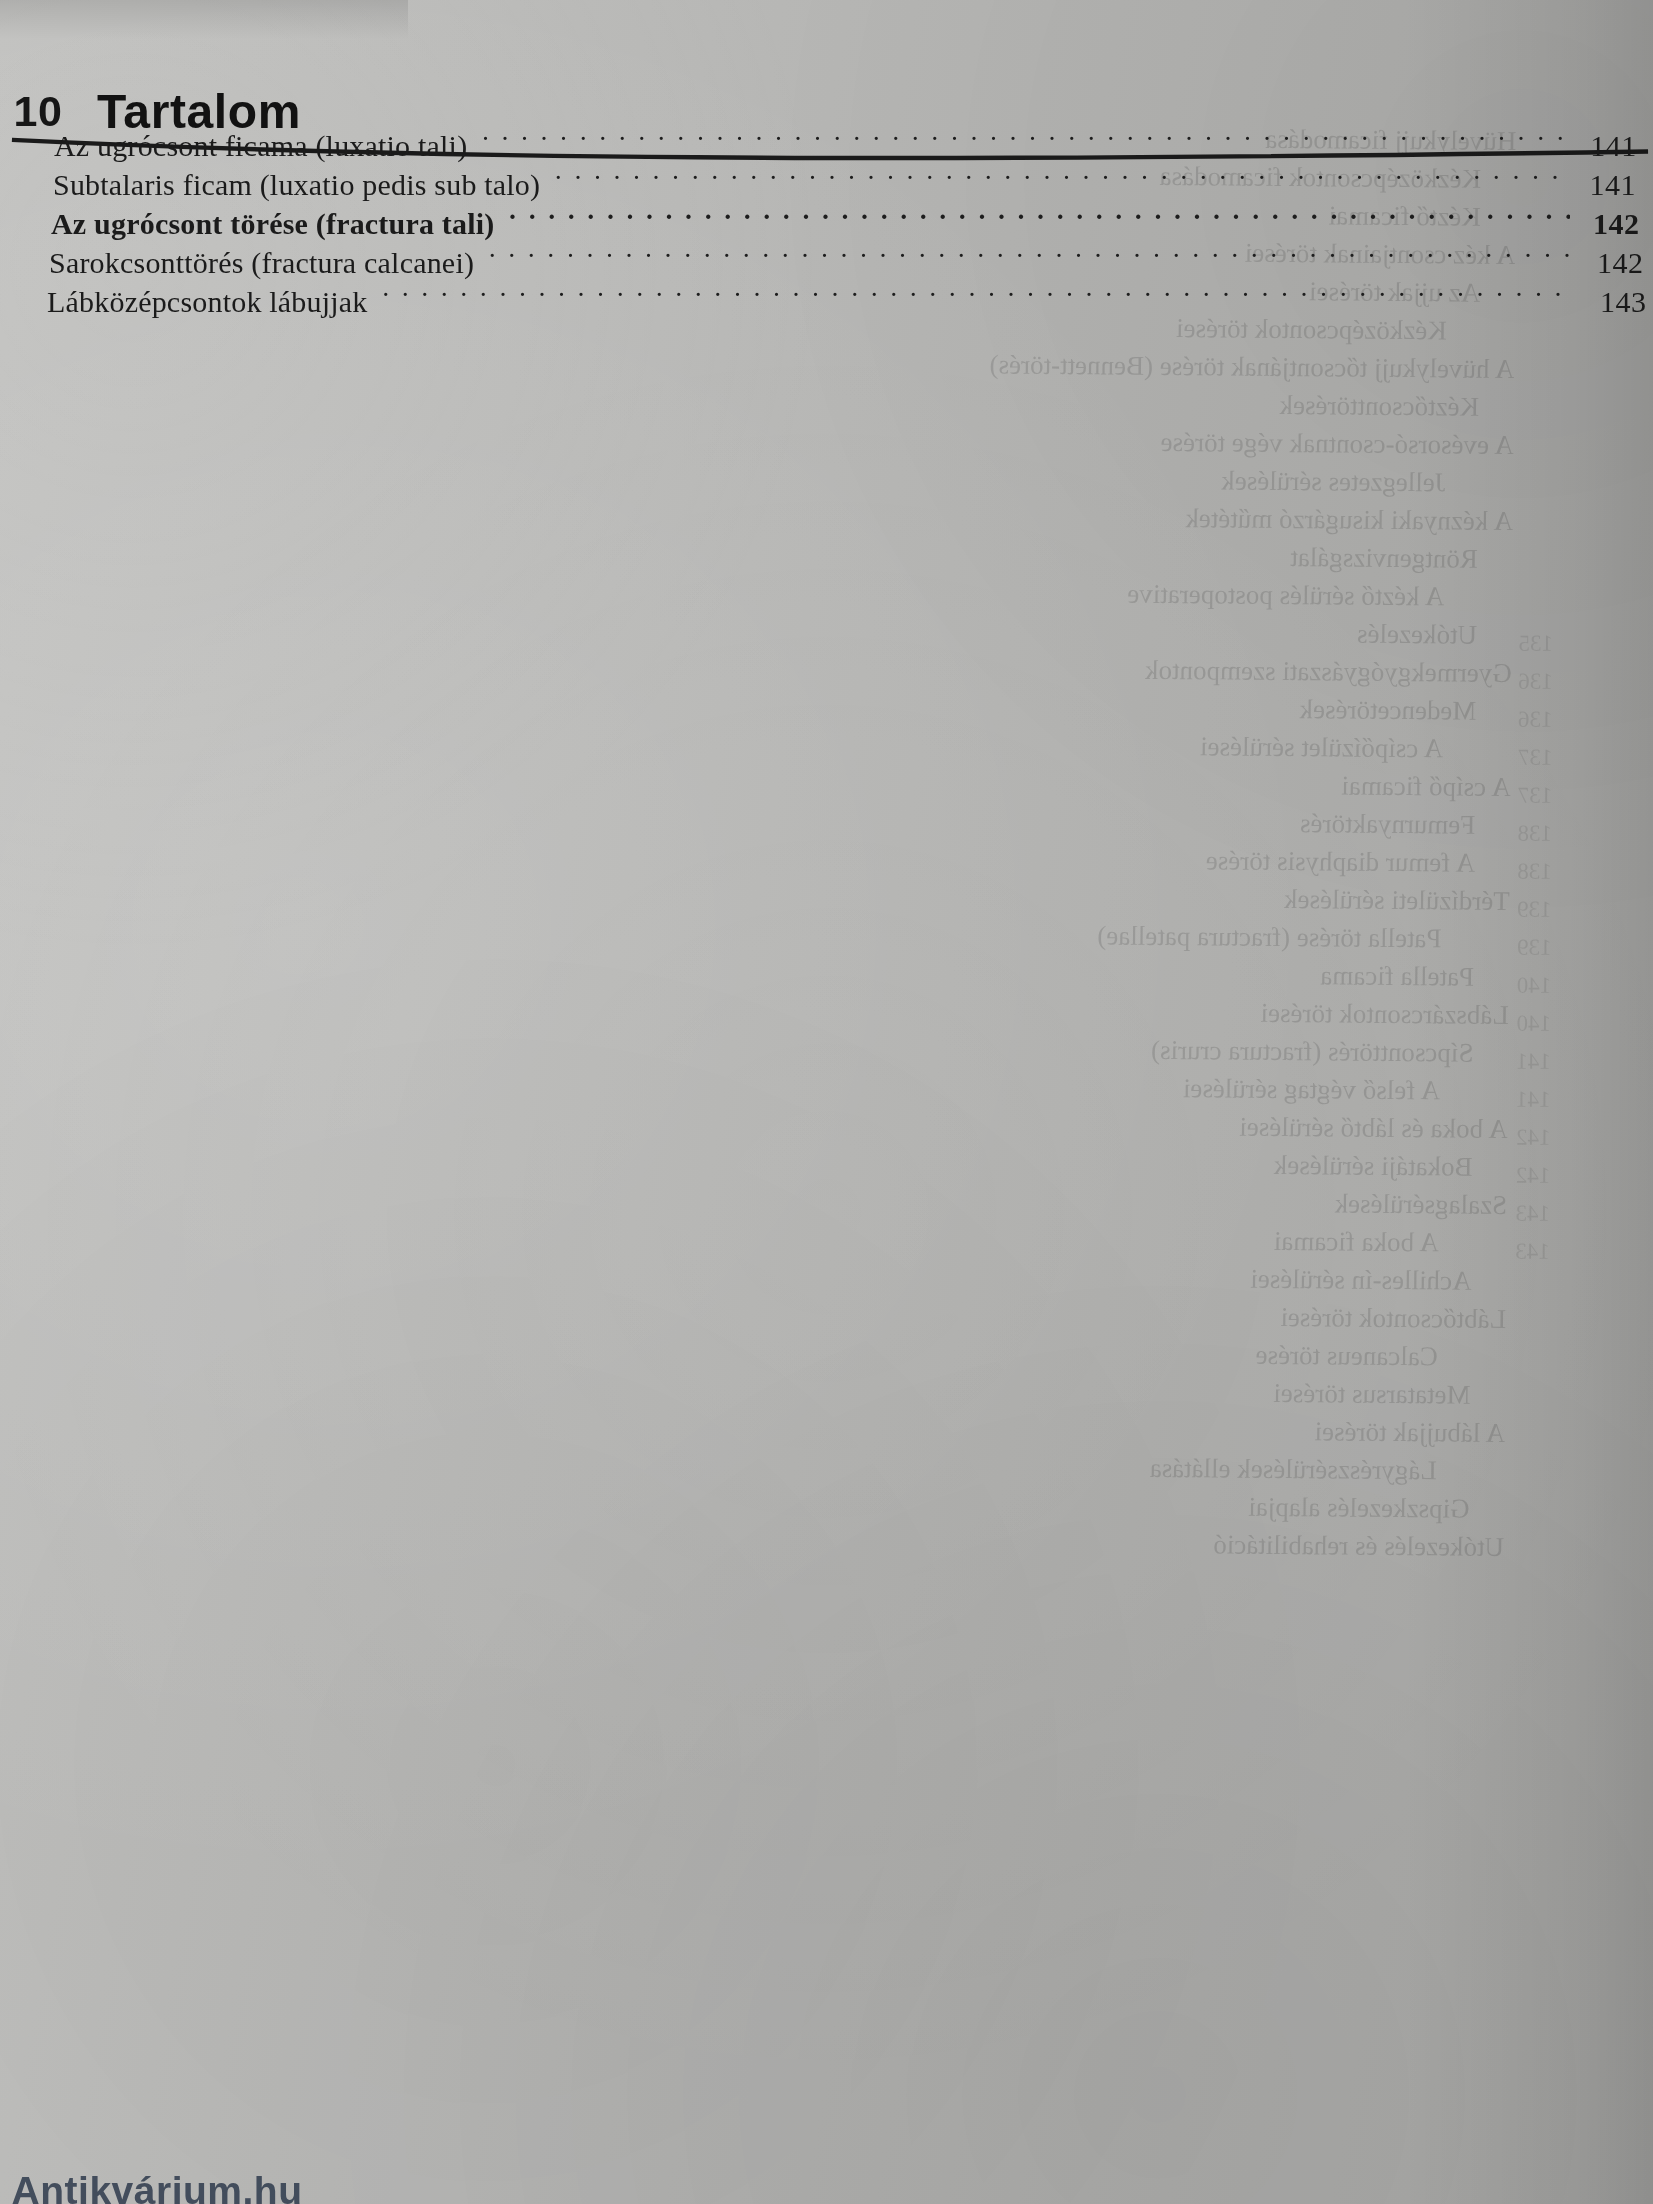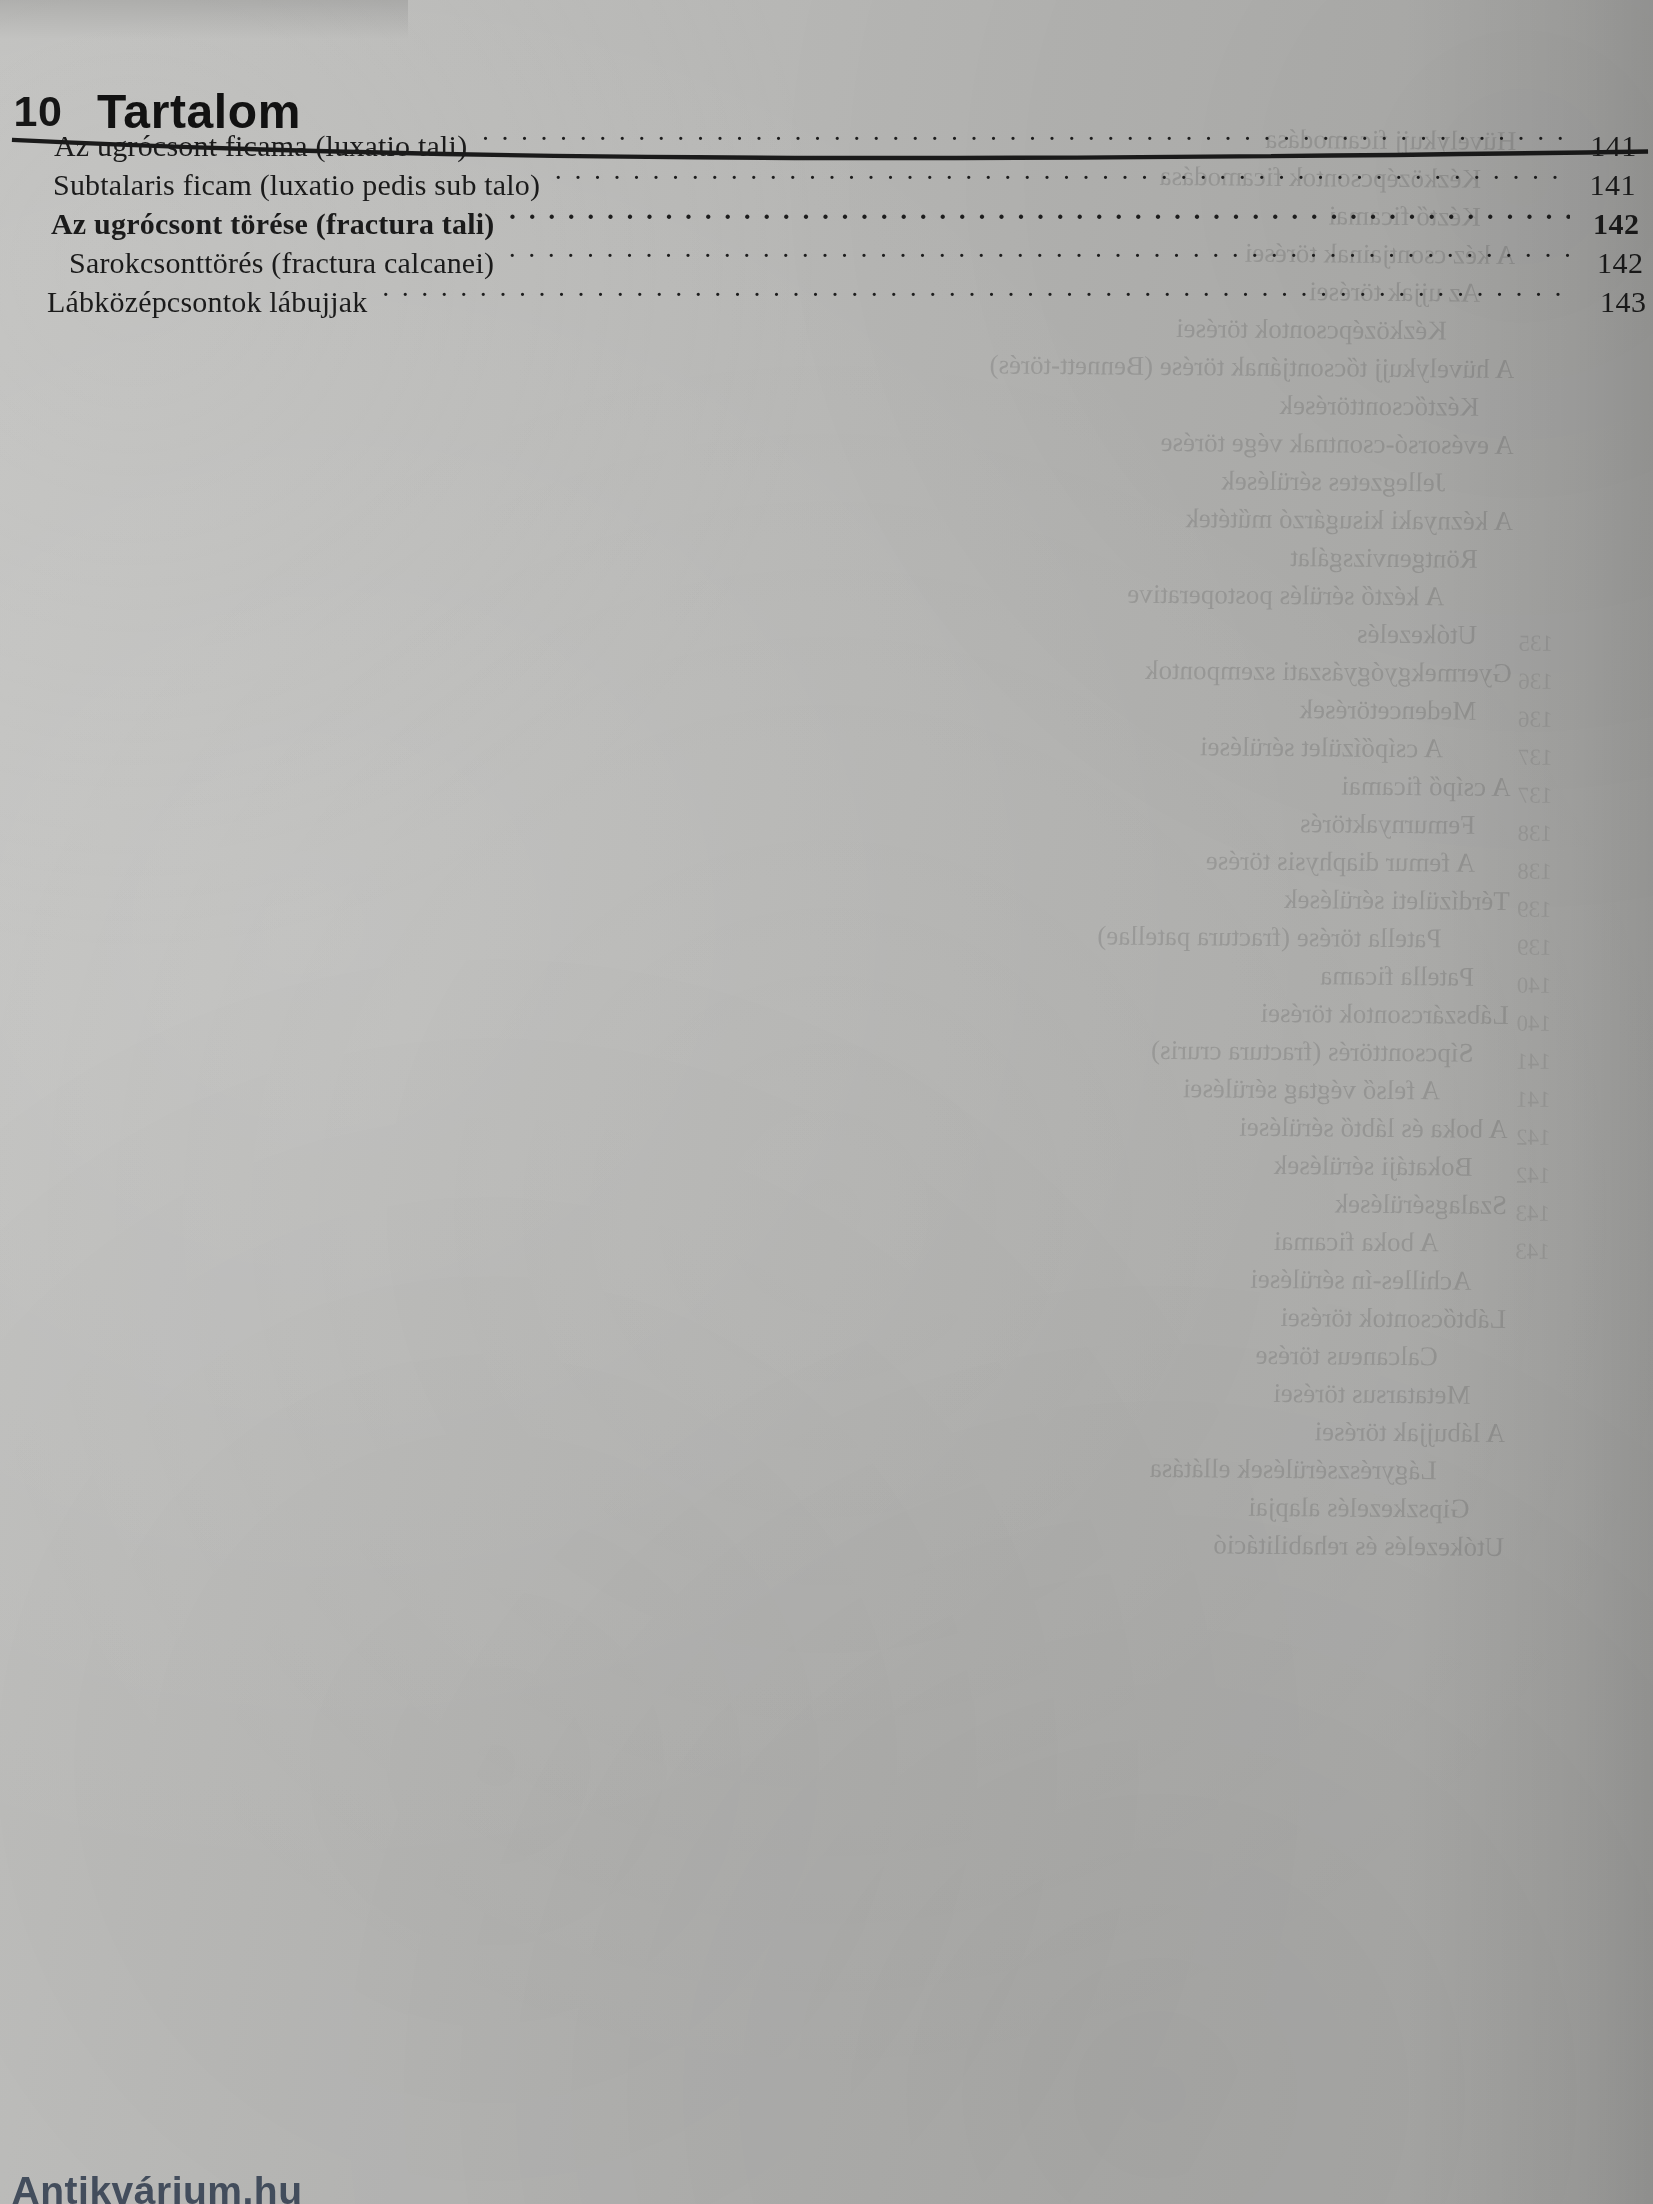--- a/index.html
+++ b/index.html
@@ -115,21 +115,21 @@
     width: 70px;
     text-align: right;
     font-size: 30px;
     letter-spacing: 0.5px;
   }
 
   
   .r0 { margin-left: 50px; margin-right: 21.3px; }
   .r1 { margin-left: 49px; margin-right: 22px; }
   .r2 { margin-left: 47px; margin-right: 18.4px; font-weight: bold; }
-  .r3 { margin-left: 65px; margin-right: 14.6px; }
+  .r3 { margin-left: 45px; margin-right: 14.6px; }
   .r4 { margin-left: 43px; margin-right: 11.6px; }
   .r5 { margin-left: 41px; margin-right: 7.8px; }
 
   
   .ghost {
     position: absolute;
     left: 0; top: 0;
     width: 1654px;
     height: 2205px;
     pointer-events: none;

